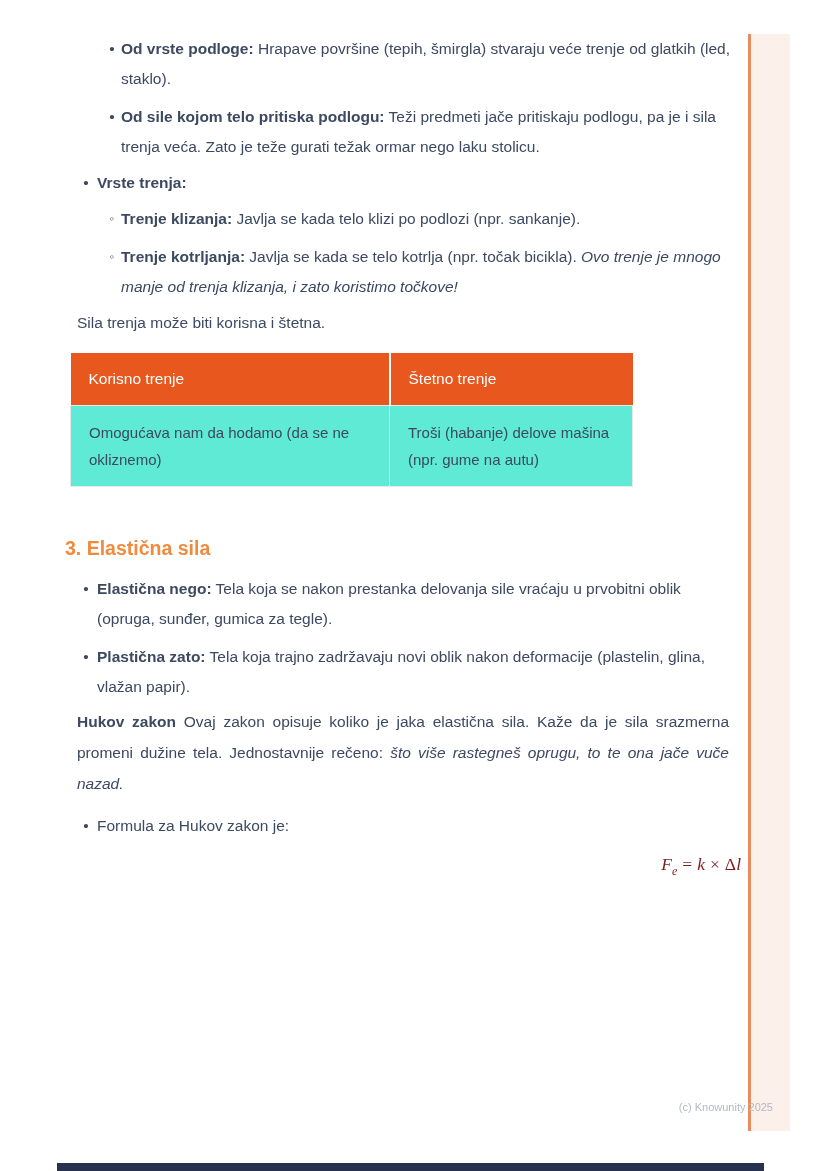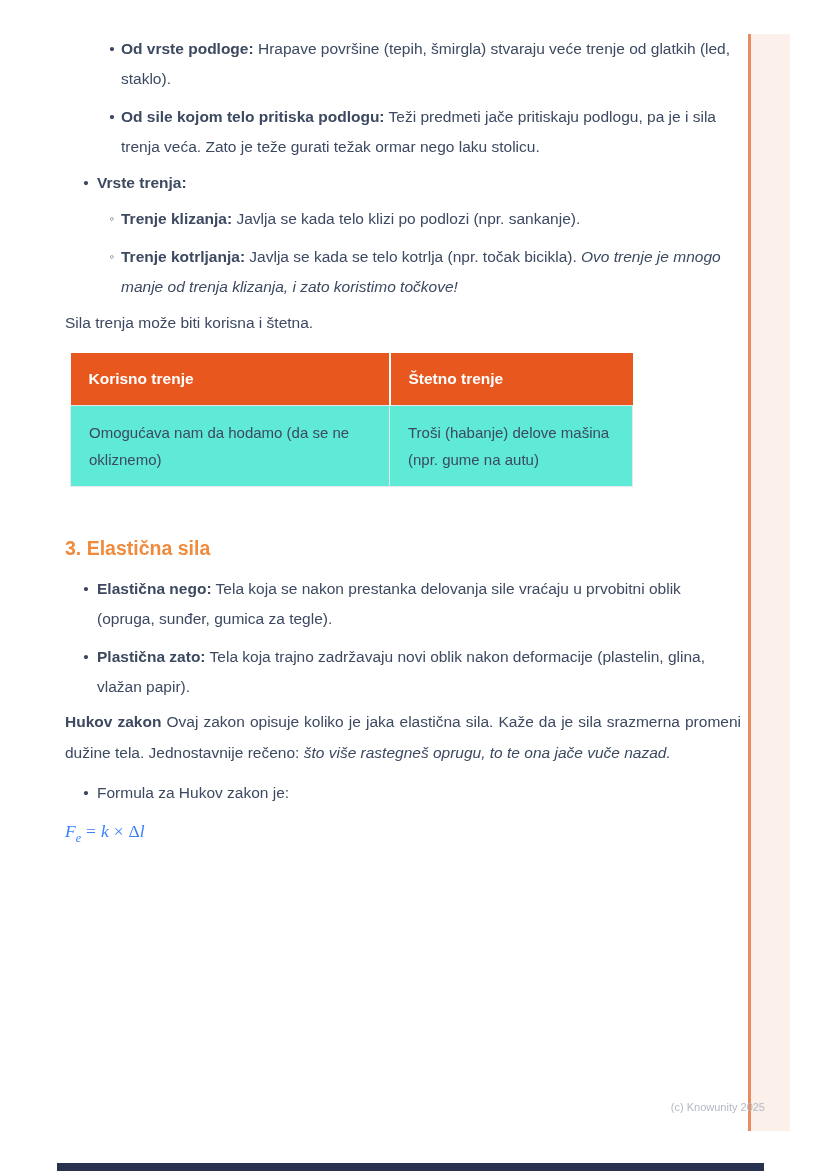--- a/index.html
+++ b/index.html
@@ -24,33 +24,33 @@
   .li .bullet{flex:0 0 auto;text-align:center;}
   .lvl1{padding-left:10px;}
   .lvl1 .bullet{width:22px;}
   .lvl2{padding-left:38px;}
   .lvl2 .bullet{width:18px;}
   .li-text{flex:1 1 auto;}
   .mb8{margin-bottom:8px;}
   .sub .bullet{font-size:13px;}
 
   
-  .para{margin:0;}
+  .para{margin:12px;}
   .justify{text-align:justify;line-height:31px;}
 
   
   .trenje-table{
     margin:15px 0 0 5px;
     width:563px;
     border-collapse:collapse;
     table-layout:fixed;
   }
   .trenje-table th{
     background:#e7571e;color:#ffffff;
-    font-weight:700;font-size:15.5px;text-align:left;
+    font-weight:400;font-size:15.5px;text-align:left;
     padding:11px 18px;height:30px;
     border:none;
   }
   .trenje-table th + th{border-left:2px solid #ffffff;}
   .trenje-table td{
     border:1px solid #e5e8ec;
     font-size:15px;line-height:27px;
     padding:13px 18px;
     vertical-align:middle;
     color:#3c4961;
@@ -64,36 +64,36 @@
     font-size:19.5px;line-height:28px;
     font-weight:700;color:#f08b3e;
   }
   .mt12{margin-top:12px;}
   .mt4{margin-top:4px;}
   .mt10{margin-top:10px;}
 
   
   .formula{
     margin-top:11px;
-    text-align:left;
+    text-align:right;
     font-family:"Liberation Serif","DejaVu Serif",serif;
     font-size:17.5px;line-height:24px;
-    color:#3b82f6;
+    color:#7f1d1d;
   }
   .formula .f-var{font-style:italic;}
   .formula sub{font-style:italic;font-size:12px;}
   .formula .f-op{margin:0 5px;}
 
   
   .side-band{position:absolute;left:751px;top:34px;width:39px;height:1097px;background:#fbf0ea;}
   .side-line{position:absolute;left:748px;top:34px;width:3px;height:1097px;background:#e78b61;}
 
   
   .copyright{
-    position:absolute;top:1101px;right:63px;
+    position:absolute;top:1101px;right:55px;
     font-size:11px;line-height:13px;color:#b3b9c4;
   }
 
   
   .bottom-bar{position:absolute;left:57px;top:1163px;width:707px;height:8px;background:#28324f;}
 </style>
 </head>
 <body>
 
 <div class="page">

